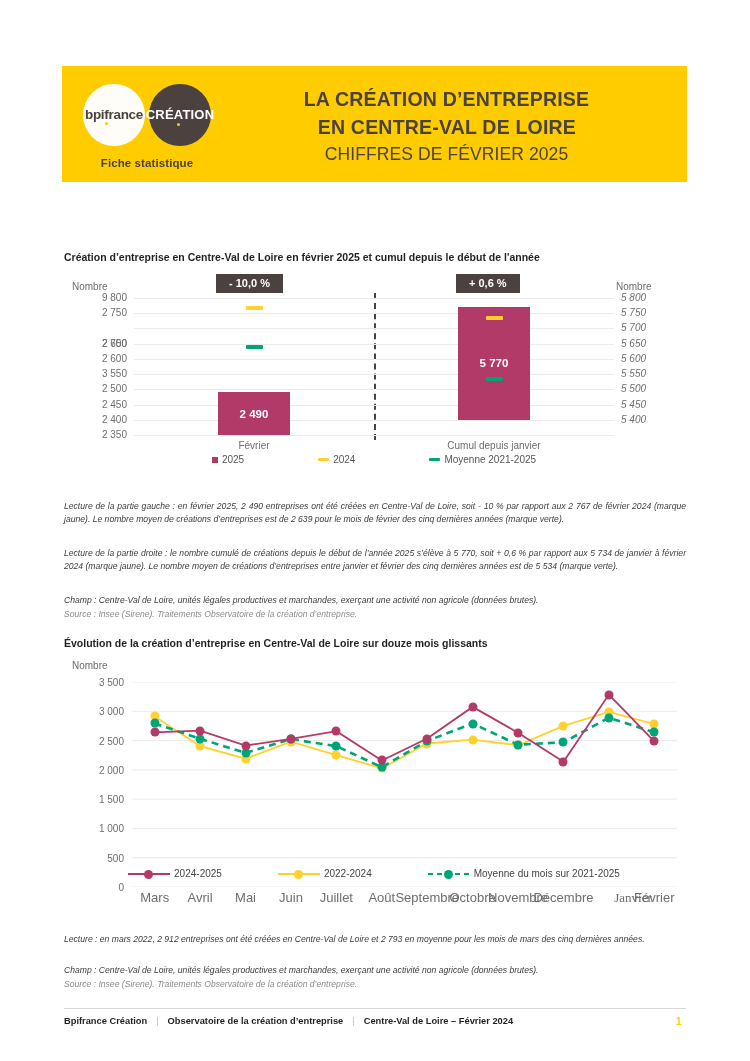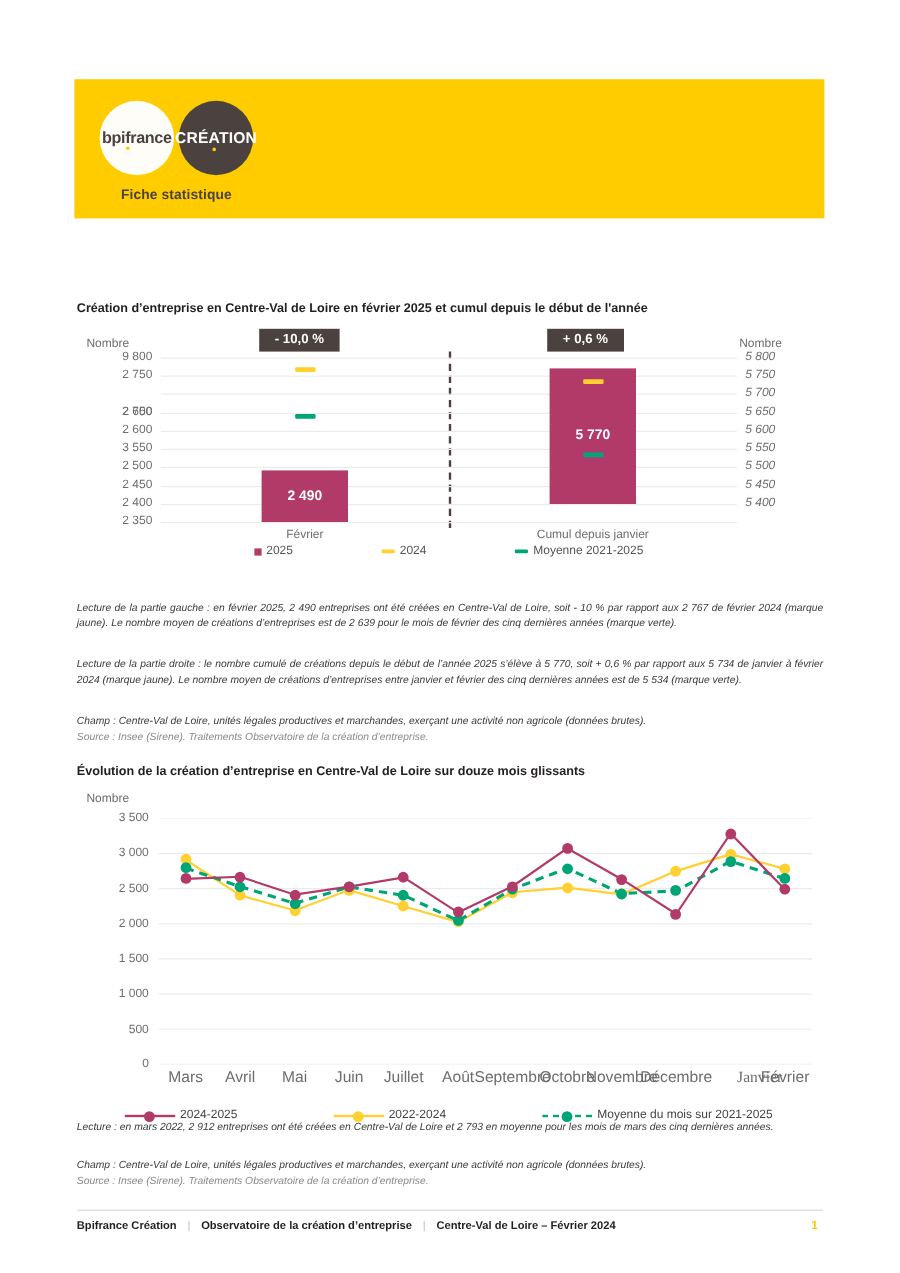--- a/index.html
+++ b/index.html
@@ -284,25 +284,25 @@
   .dot {
     position: absolute;
     width: 9px;
     height: 9px;
     border-radius: 50%;
     transform: translate(-50%, -50%);
   }
   .line-legend {
     position: absolute;
     left: 64px;
-    top: 924px;
+    top: 868px;
     width: 620px;
     display: flex;
     justify-content: center;
-    gap: 80px;
+    gap: 56px;
     font-size: 10px;
     color: #444;
     text-align: right;
   }
   .ll-marker { position: relative; width: 42px; height: 10px; }
   .ll-marker .ll-line {
     position: absolute; top: 4px; left: 0; width: 42px; height: 2.5px;
   }
   .ll-marker .ll-dot {
     position: absolute; top: 1px; left: 16px;
@@ -346,20 +346,25 @@
   <div class="brand-block">
     <div class="logo-row">
       <div class="logo-circle-white">
         <span class="word">bpifrance</span>
       </div>
       <div class="logo-circle-dark">
         <span class="word">CRÉATION</span>
       </div>
     </div>
     <div class="fiche-label">Fiche statistique</div>
+  </div>
+  <div class="title-block">
+    <div class="main-title">LA CRÉATION D’ENTREPRISE</div>
+    <div class="main-title">EN CENTRE-VAL DE LOIRE</div>
+    <div class="sub-title">CHIFFRES DE FÉVRIER 2025</div>
   </div>
 </div>
 
 <div class="section-title" id="title-chart1">Création d’entreprise en Centre-Val de Loire en février 2025 et cumul depuis le début de l'année</div>
 
 <div class="barchart">
   <div class="axis-caption" id="bar-left-caption">Nombre</div>
   <div class="axis-caption" id="bar-right-caption">Nombre</div>
 
   <div class="bar-plot" id="bar-plot">

